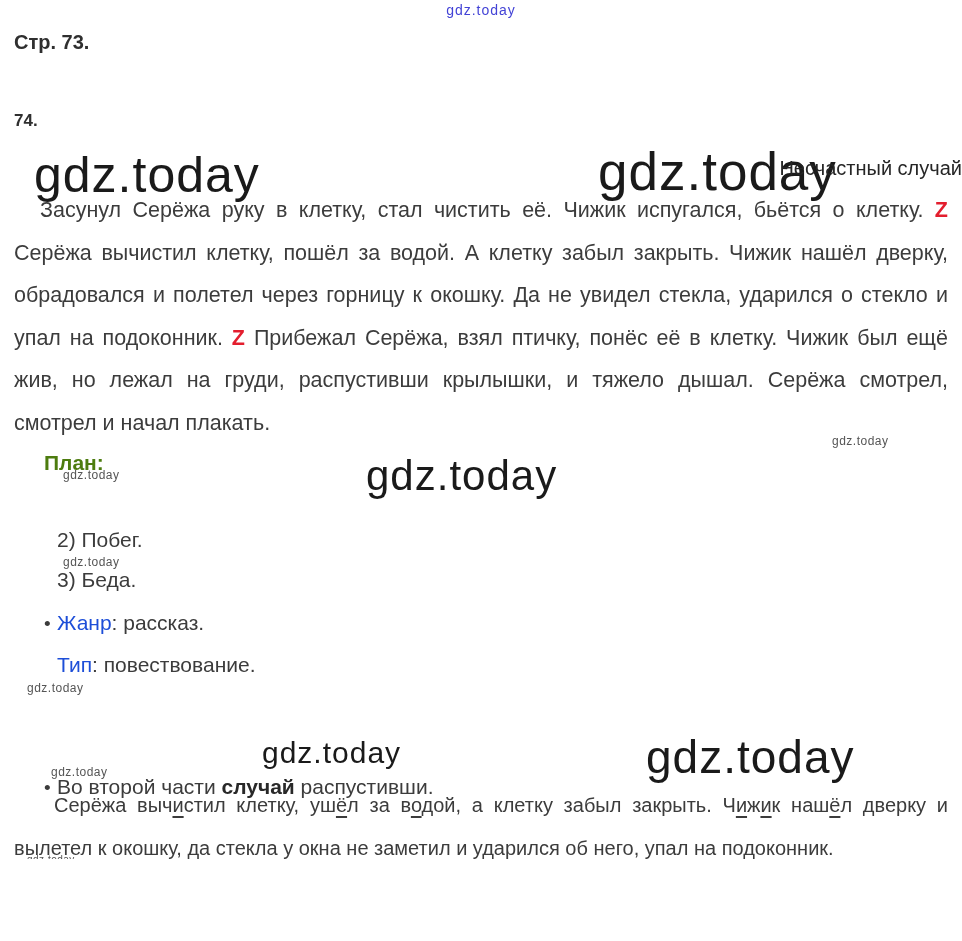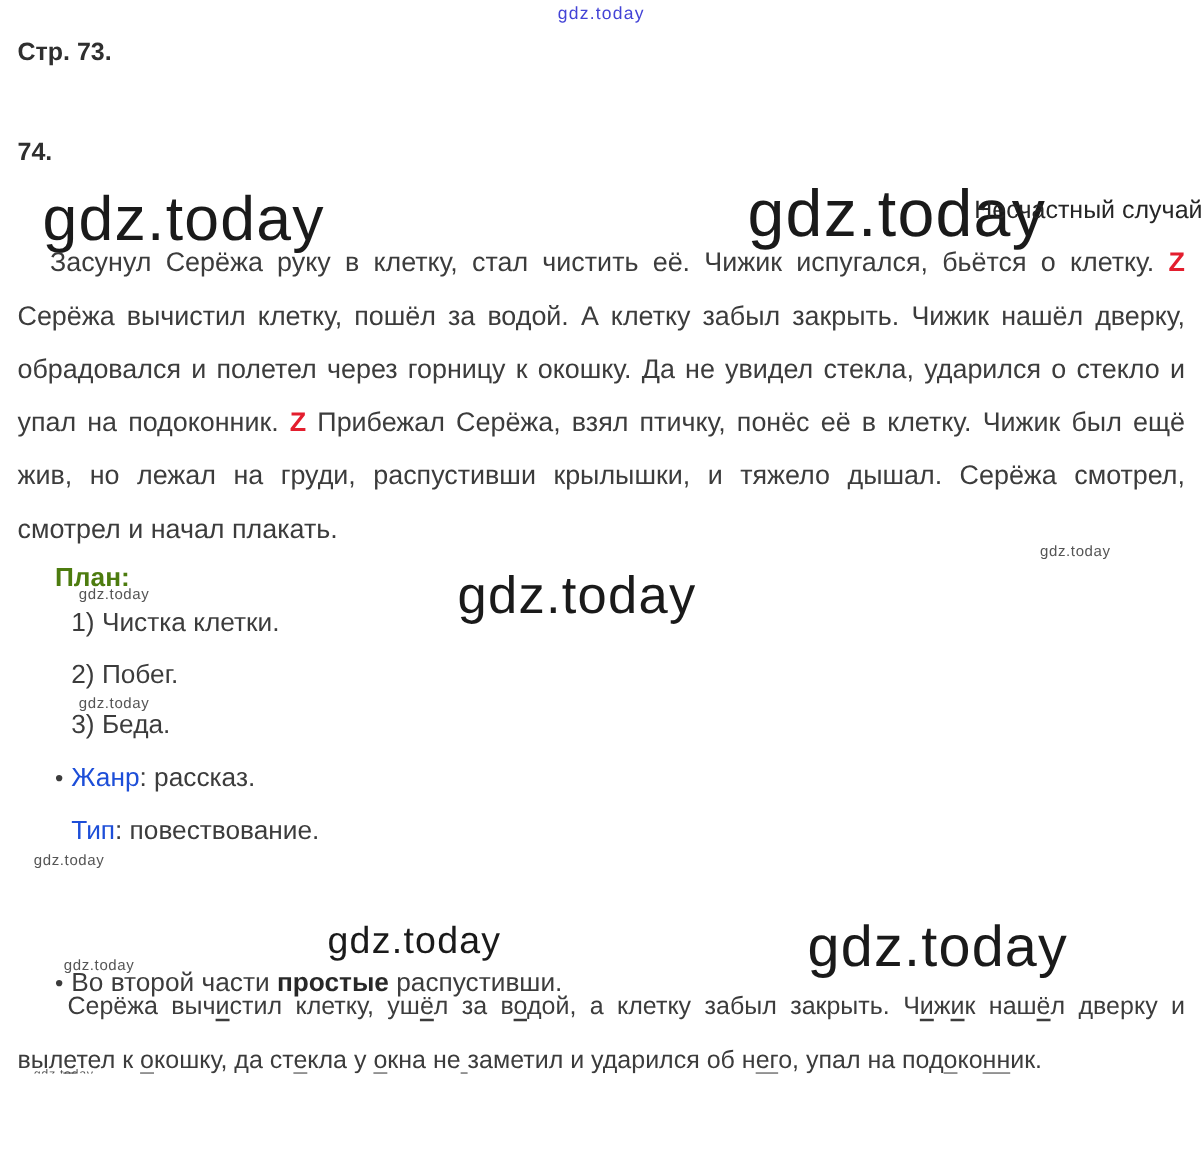--- a/index.html
+++ b/index.html
@@ -13,21 +13,21 @@
     height: 859px;
     background: #ffffff;
     overflow: hidden;
     font-family: "Liberation Sans", sans-serif;
     color: #3c3c3c;
   }
   .abs { position: absolute; }
 
   
   .page-label   { top: 31px;  left: 14px; font-size: 20px; font-weight: bold; color: #2f2f2f; text-align: right; }
-  .exercise-num { top: 111px; left: 14px; font-size: 20px; font-weight: bold; color: #2f2f2f; }
+  .exercise-num { top: 111px; left: 14px; font-size: 17px; font-weight: bold; color: #2f2f2f; }
   .doc-title    { top: 157px; left: 0; width: 100%; text-align: right;
                   font-size: 20px; font-weight: normal; color: #262626; }
 
   
   .wm { color: #1a1a1a; font-weight: 100; white-space: nowrap; letter-spacing: 1px; }
   .wm-top-blue   { top: 2px; left: 0; width: 100%; text-align: center;
                    font-size: 14px; color: #4343d6; font-weight: 400; letter-spacing: 1px; }
   .wm-big-left   { top: 146px; left: 34px;  font-size: 50px; }
   .wm-big-right  { top: 141px; left: 598px; font-size: 53px; }
   .wm-med-center { top: 452px; left: 366px; font-size: 42px; }
@@ -94,30 +94,29 @@
   <div class="abs wm-sm wm-sm-5">gdz.today</div>
   <div class="abs wm-sm wm-sm-6">gdz.today</div>
 
   <div class="abs page-label">Стр. 73.</div>
   <div class="abs exercise-num">74.</div>
   <div class="abs doc-title">Несчастный случай</div>
 
   <div class="abs story"><span>Засунул Серёжа руку в клетку, стал чистить её. Чижик испугался, бьётся о клетку. </span><span class="seg-red">Z</span><span> Серёжа вычистил клетку, пошёл за водой. А клетку забыл закрыть. Чижик нашёл дверку, обрадовался и полетел через горницу к окошку. Да не увидел стекла, ударился о стекло и упал на подоконник. </span><span class="seg-red">Z</span><span> Прибежал Серёжа, взял птичку, понёс её в клетку. Чижик был ещё жив, но лежал на груди, распустивши крылышки, и тяжело дышал. Серёжа смотрел, смотрел и начал плакать.</span></div>
 
   <div class="abs plan-heading">План:</div>
-  <div class="abs plan-item plan-item-1">1) Чистка клетки.</div>
   <div class="abs plan-item plan-item-2">2) Побег.</div>
   <div class="abs plan-item plan-item-3">3) Беда.</div>
 
   <div class="abs attr-line genre-line">
     <span class="bullet">•</span><span class="attr-label">Жанр</span><span>: рассказ.</span>
   </div>
   <div class="abs attr-line type-line">
     <span class="attr-label">Тип</span><span>: повествование.</span>
   </div>
 
   <div class="abs note-line">
-    <span class="bullet">•</span><span><span>Во второй части </span><span class="seg-bold">простые</span><span> распустивши.</span></span>
+    <span class="bullet">•</span><span><span>Во второй части </span><span class="seg-bold">случай</span><span> распустивши.</span></span>
   </div>
 
   <div class="abs rewrite"><span>Серёжа выч</span><span class="seg-u">и</span><span>стил клетку, уш</span><span class="seg-u">ё</span><span>л за в</span><span class="seg-u">о</span><span>дой, а клетку забыл закрыть. Ч</span><span class="seg-u">и</span><span>ж</span><span class="seg-u">и</span><span>к наш</span><span class="seg-u">ё</span><span>л дверку и выл</span><span class="seg-u">е</span><span>тел к </span><span class="seg-u">о</span><span>кошку, да ст</span><span class="seg-u">е</span><span>кла у </span><span class="seg-u">о</span><span>кна не</span><span class="seg-u">&nbsp;</span><span>заметил и ударился об н</span><span class="seg-u">ег</span><span>о, упал на под</span><span class="seg-u">о</span><span>ко</span><span class="seg-u">нн</span><span>ик.</span></div>
 
 </div>
 
 </body></html>

